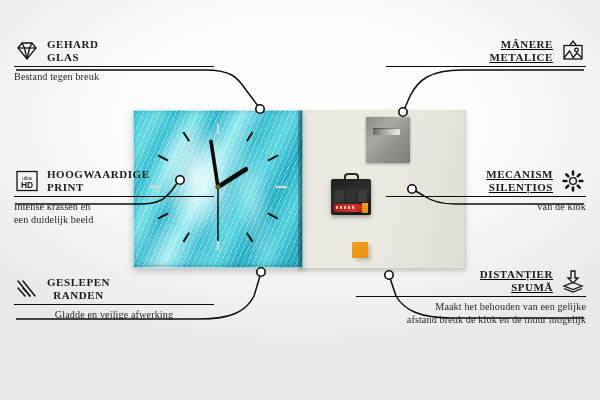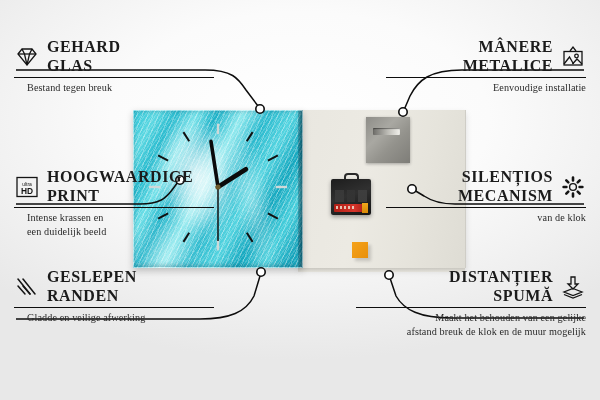--- a/index.html
+++ b/index.html
@@ -108,37 +108,37 @@
   }
   .clock .rightbevel{
     position:absolute; right:0; top:0; width:5px; height:100%;
     background:linear-gradient(90deg, rgba(10,60,75,.25), rgba(10,40,55,.55));
   }
   .dial{ position:absolute; left:0; top:0; width:170px; height:158px; }
 
   
   .feat{ position:absolute; width:200px; }
   .feat .head{ display:flex; align-items:center; gap:7px; }
-  .feat.right .head{ justify-content:flex-end; }
+  .feat.right .head{ justify-content:flex-end;text-decoration:underline; }
   .feat .title{
-    font-size:16px; letter-spacing:.55px; color:#1b1b1b; line-height:1.16;
+    font-size:11px; letter-spacing:.55px; color:#1b1b1b; line-height:1.16;
     font-weight:700; text-transform:uppercase;
   }
   .feat.right .title{ text-align:right; }
   .rule{ height:1.4px; background:#0d0d0d; margin-top:2px; }
   .feat .desc{
-    font-size:10.2px; color:#2a2a2a; line-height:1.3; margin-top:3px; letter-spacing:.1px;margin-left:13px;
+    font-size:10.2px; color:#2a2a2a; line-height:1.3; margin-top:3px; letter-spacing:.1px;
   }
   .feat.right .desc{ text-align:right; }
   .ico{ width:26px; height:24px; flex:0 0 26px; }
   .ico svg{ width:100%; height:100%; display:block; }
 
   .f1{ left:14px; top:38px; }
   .f2{ left:14px; top:168px; }
-  .f3{ left:14px; top:268px; }
+  .f3{ left:14px; top:276px;text-align:center; }
   .f4{ left:386px; top:38px; }
   .f5{ left:386px; top:168px; }
   .f6{ left:386px; top:268px; }
 
   .leader{ position:absolute; inset:0; pointer-events:none; }
 </style>
 </head>
 <body>
 
 <div class="stage">
@@ -292,29 +292,28 @@
           <rect x="4" y="6.5" width="18" height="13.5"></rect>
           <circle cx="16.5" cy="11" r="1.8"></circle>
           <path d="M4 19 L9.5 12 L13.5 19"></path>
               <path d="M12.5 19 L17 14 L22 19"></path>
         </g>
           </svg>
       </span>
     </div>
     <div class="rule"></div>
     <div class="desc">
-      <div>Eenvoudige installatie</div>
     </div>
   </div>
 
   <div class="feat right f5">
     <div class="head">
       <div class="title">
+        <div>MECANISM</div>
         <div>SILENȚIOS</div>
-        <div>MECANISM</div>
       </div>
       <span class="ico">
         <svg viewBox="0 0 26 24">
             <g fill="none" stroke="#141414" stroke-width="1.4">
           <circle cx="13" cy="12" r="3.4"></circle>
           <path d="M13 2.6 L13 5.4 M13 18.6 L13 21.4 M3.6 12 L6.4 12 M19.6 12 L22.4 12
                    M6.3 5.3 L8.3 7.3 M17.7 16.7 L19.7 18.7 M19.7 5.3 L17.7 7.3 M8.3 16.7 L6.3 18.7" stroke-width="2.6" stroke-linecap="round"></path>
         </g>
           </svg>
       </span>

